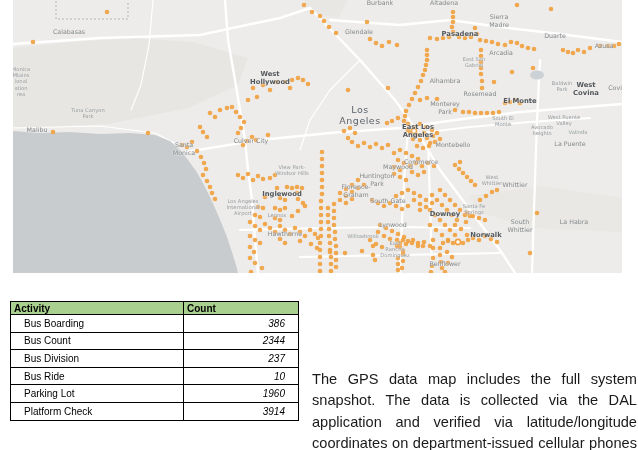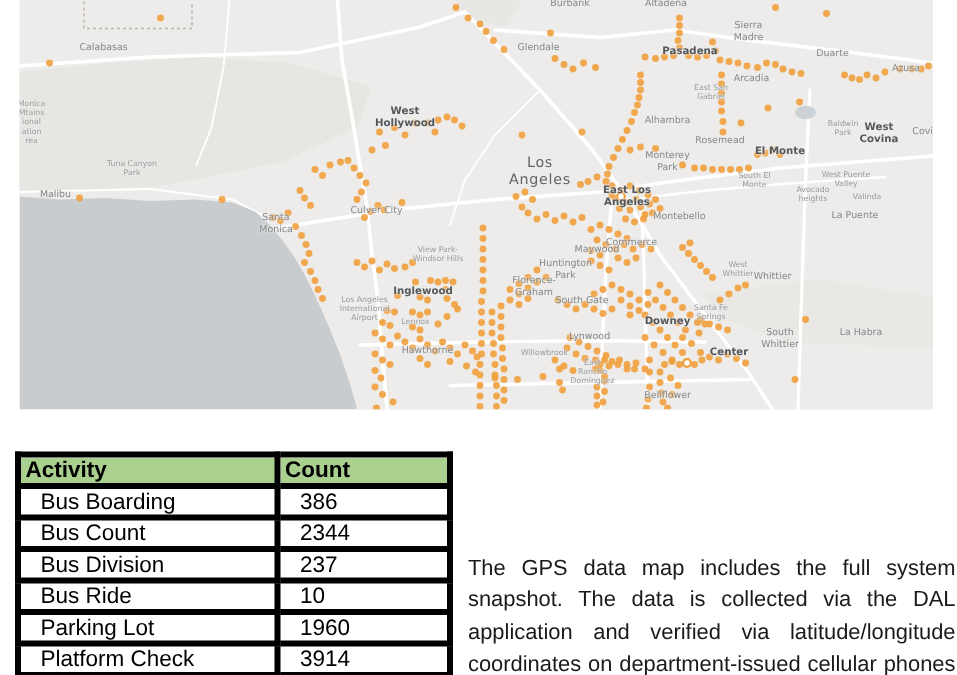--- a/index.html
+++ b/index.html
@@ -12,25 +12,25 @@
   .map-label{position:absolute;transform:translate(-50%,-50%);white-space:pre-line;text-align:center;
              font-family:"DejaVu Sans",sans-serif;line-height:1.2;pointer-events:none;
              text-shadow:0 0 2px #edecea,0 0 2px #edecea;}
   .s-lg{font-size:9.5px;color:#5f646a;letter-spacing:.5px;}
   .s-bold{font-size:6.8px;font-weight:bold;color:#54585c;}
   .s-md{font-size:6.3px;color:#84888b;}
   .s-sm{font-size:5.2px;color:#989ca0;}
   
   .act-table{position:absolute;left:10px;top:301px;width:288px;border-collapse:collapse;
              table-layout:fixed;color:#000;}
-  .act-table th,.act-table td{border:4px solid #000000;overflow:hidden;white-space:nowrap;
-             font-size:15px;font-family:"Liberation Sans",sans-serif;}
+  .act-table th,.act-table td{border:1px solid #000000;overflow:hidden;white-space:nowrap;
+             font-size:10px;font-family:"Liberation Sans",sans-serif;}
   .act-table th{background:#A9D08E;font-weight:bold;text-align:left;height:12px;padding:0 3px;}
   .act-table td{height:16.6px;padding:0 13px;}
-  .act-table td.num{}
+  .act-table td.num{text-align:right;font-style:italic;}
   
   .body-text{position:absolute;left:312px;top:354px;width:325px;text-align:justify;
              font-size:14.6px;line-height:21.5px;color:#1a1a1a;}
 </style>
 </head>
 <body>
 
 <div class="page">
 
   <div class="map">
@@ -545,21 +545,21 @@
 Whittier</div>
         <div class="map-label s-md" style="left: 502px; top: 185px;">Whittier</div>
         <div class="map-label s-sm" style="left: 461px; top: 209px;">Santa Fe
 Springs</div>
         <div class="map-label s-bold" style="left: 432px; top: 214px;">Downey</div>
         <div class="map-label s-md" style="left: 507px; top: 226px;">South
 Whittier</div>
         <div class="map-label s-md" style="left: 561px; top: 222px;">La Habra</div>
         <div class="map-label s-md" style="left: 380px; top: 225px;">Lynwood</div>
         <div class="map-label s-sm" style="left: 350px; top: 236px;">Willowbrook</div>
-        <div class="map-label s-bold" style="left: 473px; top: 235px;">Center</div>
+        <div class="map-label s-bold" style="left: 473px; top: 235px;">Norwalk</div>
         <div class="map-label s-sm" style="left: 382px; top: 249px;">East
 Rancho
 Dominguez</div>
         <div class="map-label s-md" style="left: 432px; top: 264px;">Bellflower</div>
         <div class="map-label s-sm" style="left: 279px; top: 170px;">View Park-
 Windsor Hills</div>
         <div class="map-label s-bold" style="left: 269px; top: 194px;">Inglewood</div>
         <div class="map-label s-sm" style="left: 264px; top: 215px;">Lennox</div>
         <div class="map-label s-md" style="left: 272px; top: 234px;">Hawthorne</div>
         <div class="map-label s-sm" style="left: 230px; top: 207px;">Los Angeles

